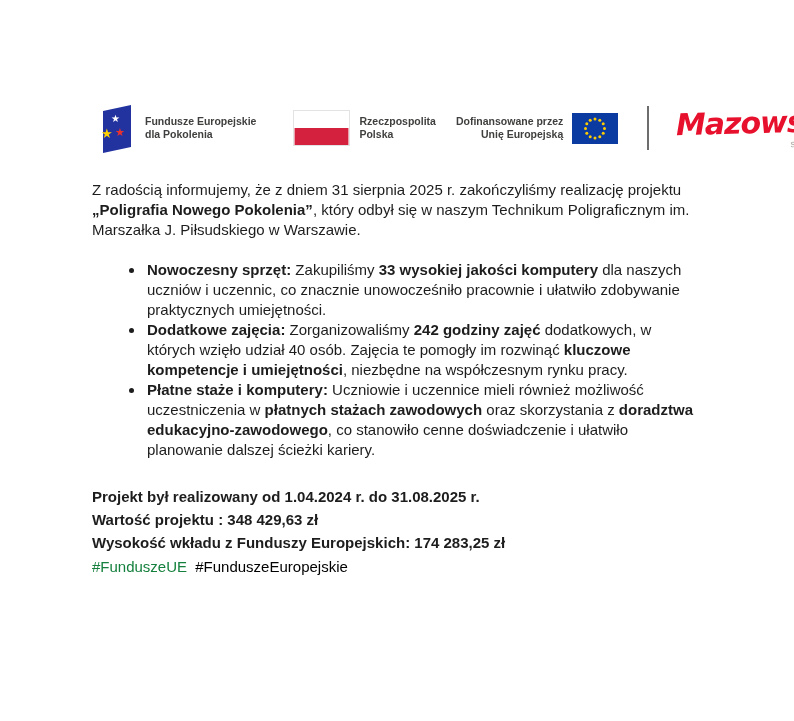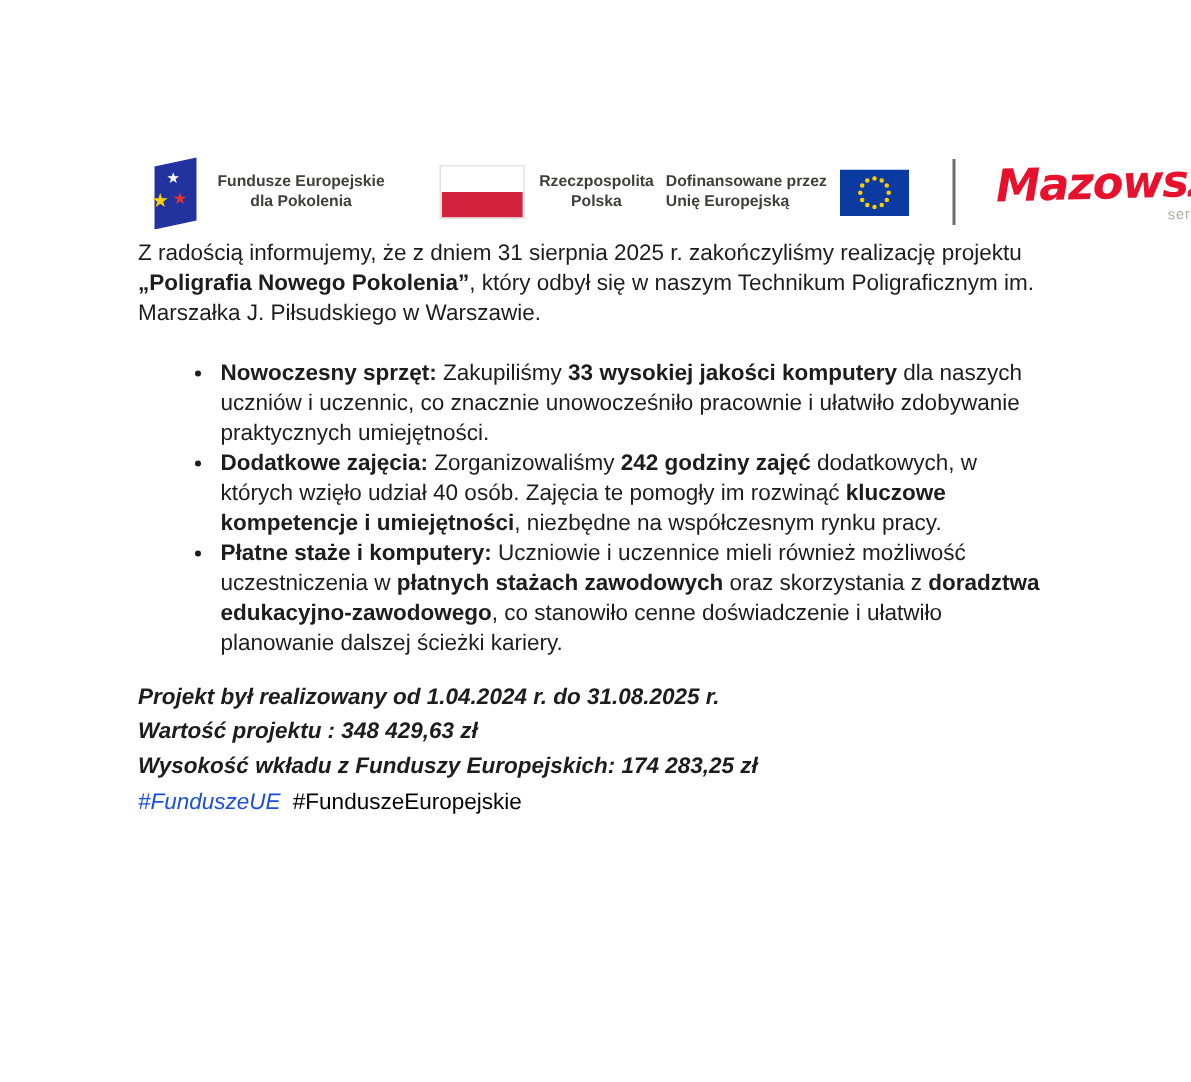--- a/index.html
+++ b/index.html
@@ -25,25 +25,24 @@
     height: 56px;
   }
   .logo-group { display: flex; align-items: center; }
   .logo-caption {
     font-size: 10.5px;
     line-height: 13px;
     font-weight: bold;
     color: #3f3f3e;
     margin-left: 9px;
     white-space: nowrap;
-    text-align: center;
   }
-  .logo-caption.right { text-align: left; margin-left: 0; margin-right: 9px; }
+  .logo-caption.right { text-align: right; margin-left: 0; margin-right: 9px; }
   .gap-a { margin-right: 22px; }
-  .gap-b { margin-right: 8px; padding-left: 15px; }
+  .gap-b { margin-right: 20px; padding-left: 15px; }
   .pl-flag-svg { border: 1px solid #e3e3e3; }
   .logo-divider {
     width: 2px;
     height: 44px;
     background: #6d6d6d;
     margin: 0 27px 0 29px;
   }
   .mazowsze { display: flex; flex-direction: column; align-items: flex-end; transform: rotate(-1.5deg); }
   .mazowsze-name {
     font-family: "DejaVu Sans", sans-serif;
@@ -56,39 +55,38 @@
   .mazowsze-tagline {
     font-size: 10px;
     color: #b3aca7;
     margin-top: 0px;
     letter-spacing: 0.5px;
   }
 
   
   .content {
     position: absolute;
-    top: 159px;
+    top: 180px;
     left: 92px;
     width: 602px;
     font-size: 15px;
     line-height: 20px;
   }
   .content p { margin: 0 0 20px 0; }
   .content b { font-weight: bold; }
   ul.achievements {
-    margin: 0 0 17px 0;
+    margin: 0 0 28px 0;
     padding-left: 53px;
     list-style-type: disc;
   }
   ul.achievements li { margin: 0; padding-left: 2px; }
   p.bold-line {
     font-weight: bold;
     margin: 0 0 5px 0;
     line-height: 18px;
-    font-style: italic;
   }
   p.bold-line.first { margin-top: 2px; }
   .hashtags { margin-top: 9px; font-size: 15px; }
   .hashtag { margin-right: 4px; }
 </style>
 </head>
 <body>
 
 <div class="page">
 
@@ -160,18 +158,18 @@
       <li><b>Dodatkowe zajęcia:</b><span> Zorganizowaliśmy </span><b>242 godziny zajęć</b><span> dodatkowych, w których wzięło udział 40 osób. Zajęcia te pomogły im rozwinąć </span><b>kluczowe kompetencje i umiejętności</b><span>, niezbędne na współczesnym rynku pracy.</span></li>
       <li><b>Płatne staże i komputery:</b><span> Uczniowie i uczennice mieli również możliwość uczestniczenia w </span><b>płatnych stażach zawodowych</b><span> oraz skorzystania z </span><b>doradztwa edukacyjno-zawodowego</b><span>, co stanowiło cenne doświadczenie i ułatwiło planowanie dalszej ścieżki kariery.</span></li>
     </ul>
 
 
     <p class="bold-line first">Projekt był realizowany od 1.04.2024 r. do 31.08.2025 r.</p>
     <p class="bold-line">Wartość projektu : 348 429,63 zł</p>
     <p class="bold-line">Wysokość wkładu z Funduszy Europejskich: 174 283,25 zł</p>
 
     <p class="hashtags">
-      <span class="hashtag" style="color: #1d4ed8; font-style: italic;">#FunduszeUE</span>
+      <span class="hashtag" style="color: #15803d;">#FunduszeUE</span>
       <span class="hashtag" style="color: #000000;">#FunduszeEuropejskie</span>
     </p>
 
   </main>
 </div>
 
 </body></html>

